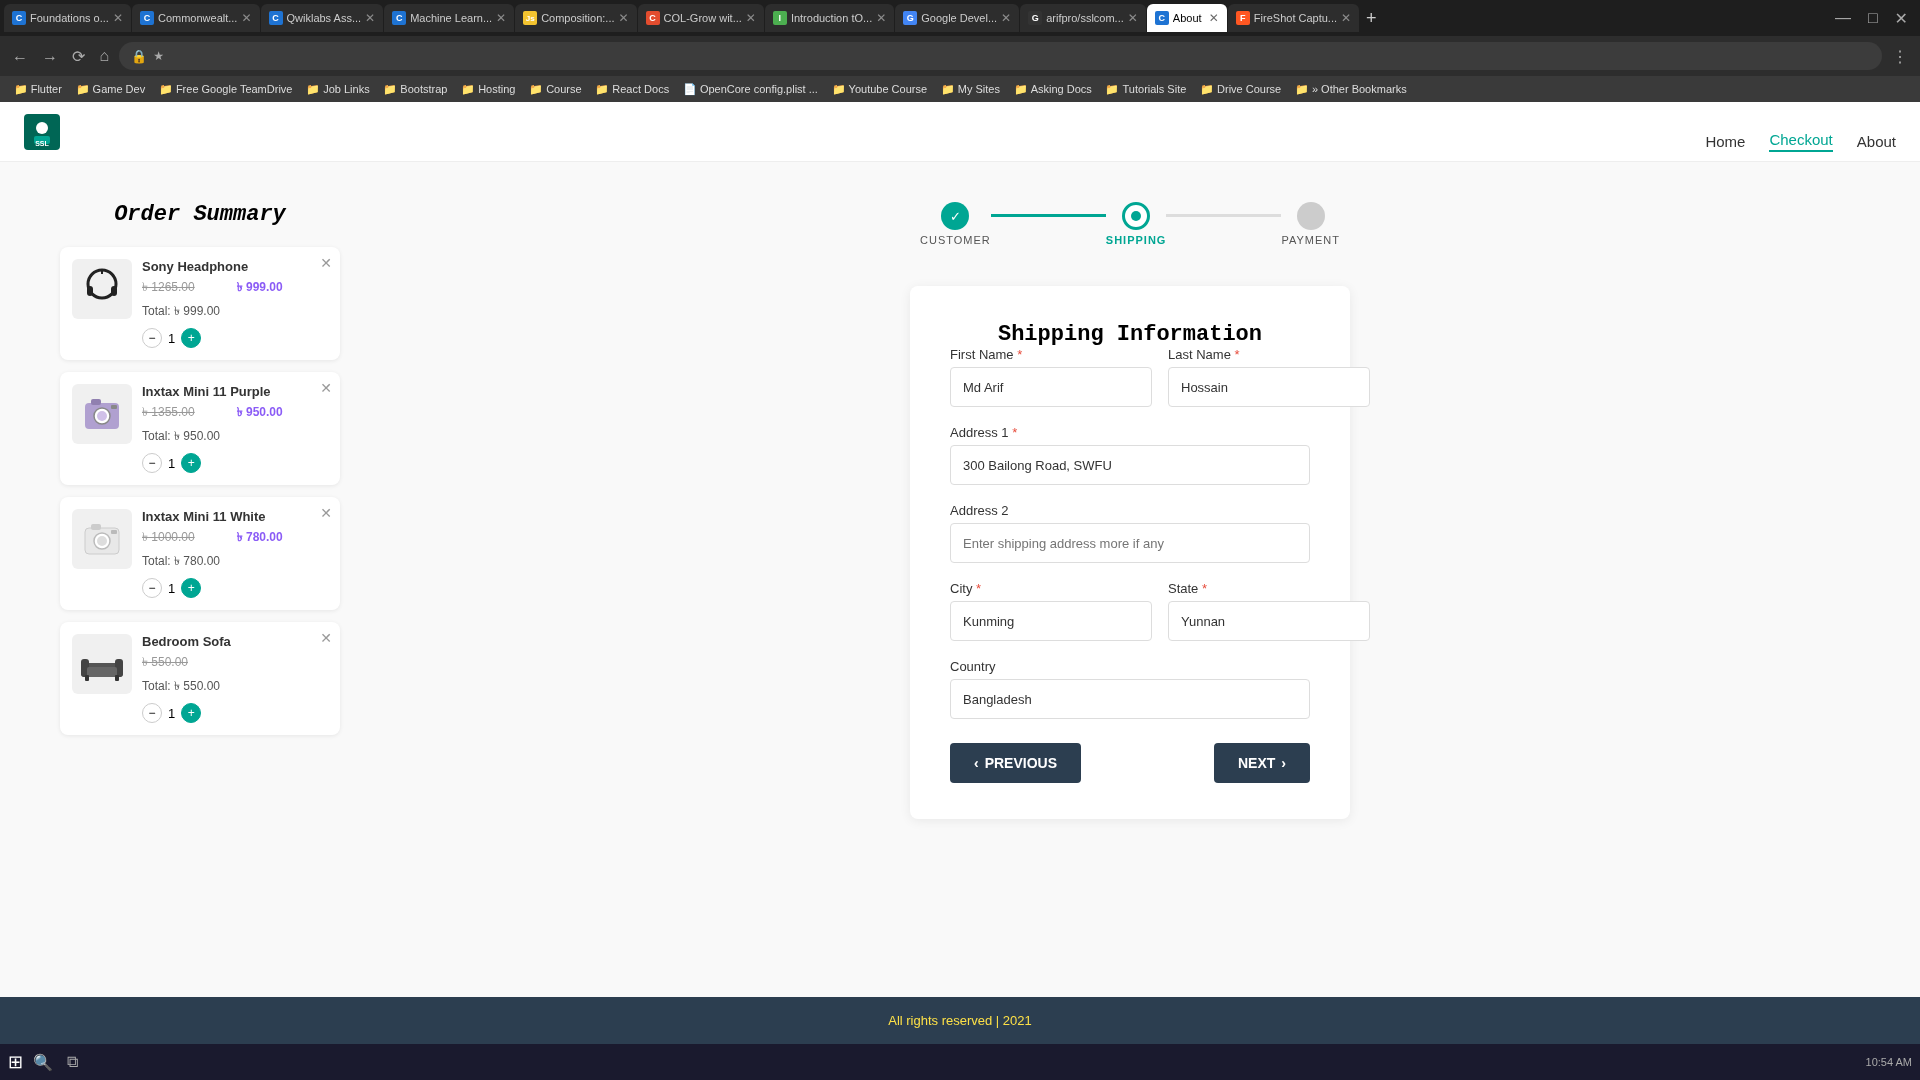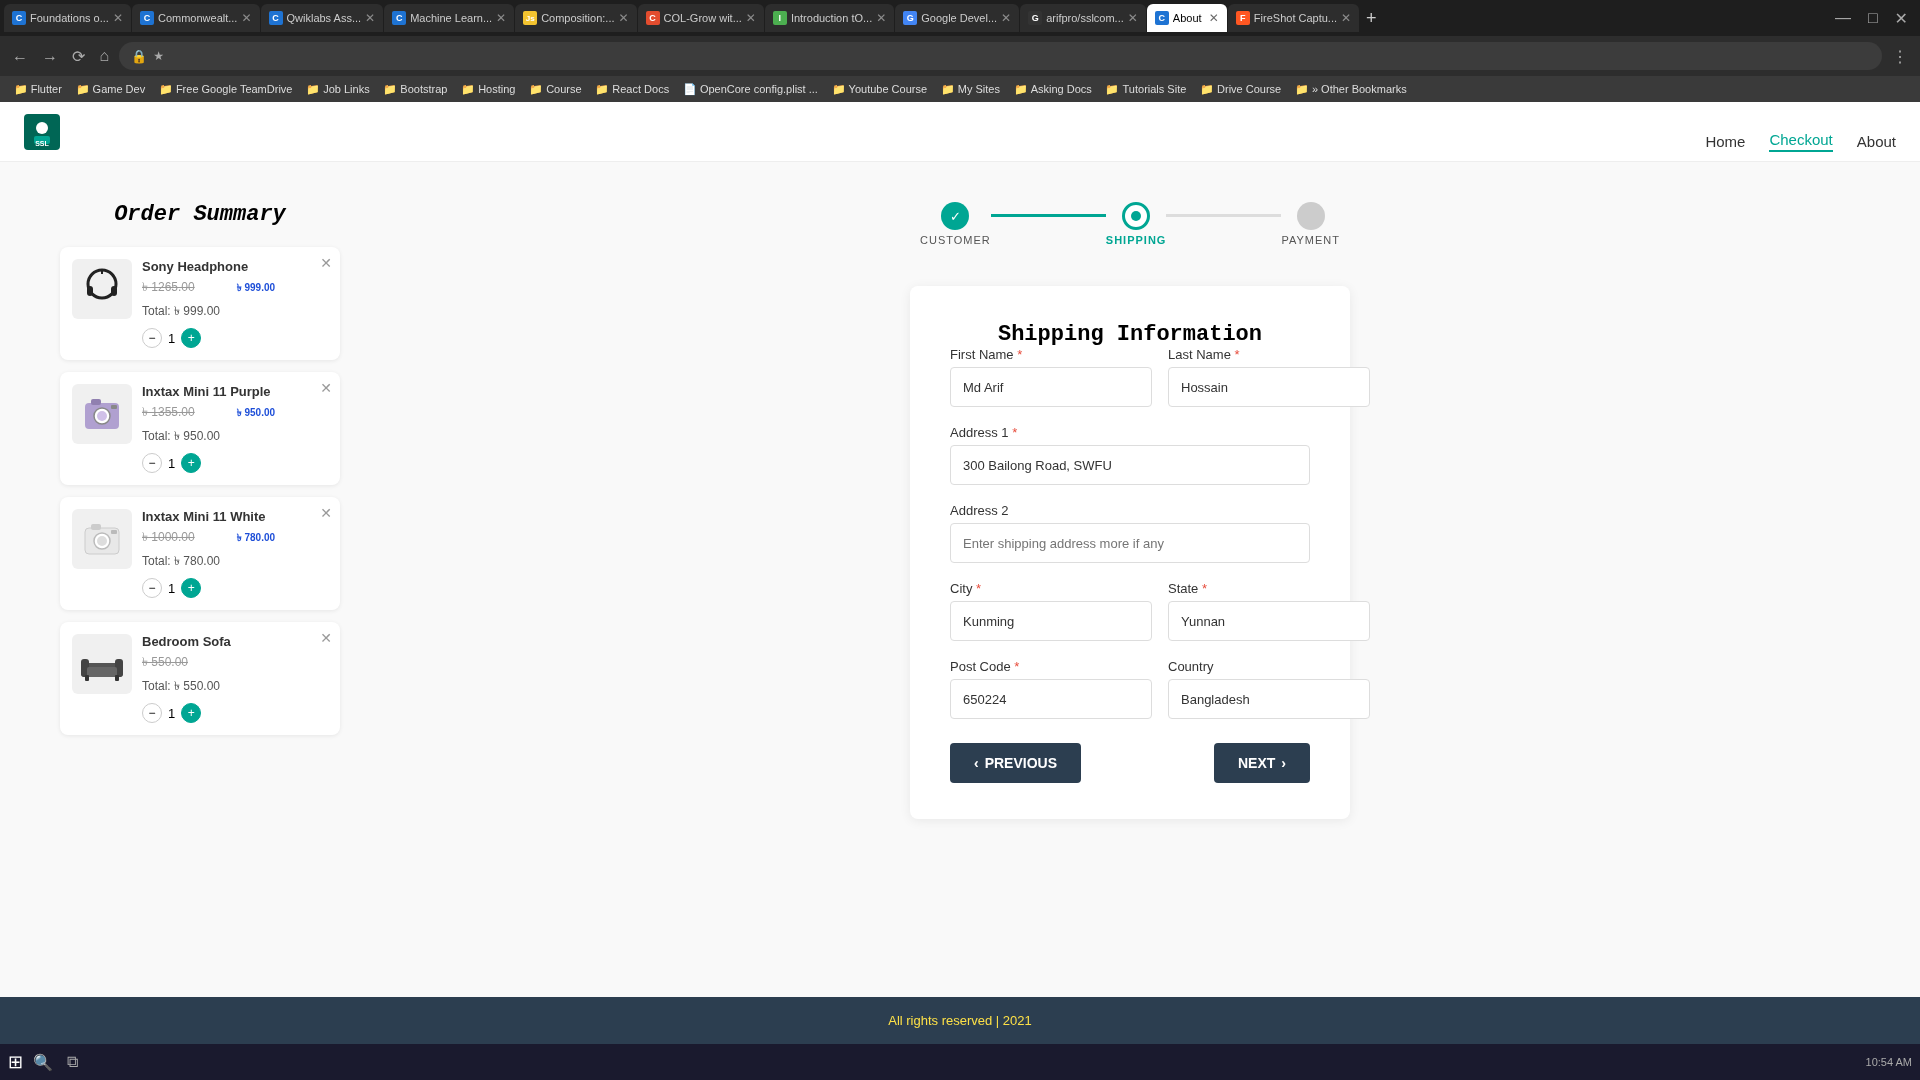--- a/index.html
+++ b/index.html
@@ -35,21 +35,21 @@
 
     
     .order-summary { width: 280px; flex-shrink: 0; }
     .order-summary-title { font-size: 22px; font-weight: bold; margin-bottom: 20px; text-align: center; font-family: 'Courier New', monospace; font-style: italic; }
     .cart-item { background: #fff; border-radius: 8px; padding: 12px; margin-bottom: 12px; display: flex; align-items: flex-start; gap: 10px; box-shadow: 0 1px 4px rgba(0,0,0,0.08); position: relative; }
     .cart-item-img { width: 60px; height: 60px; background: #f0f0f0; border-radius: 6px; display: flex; align-items: center; justify-content: center; flex-shrink: 0; overflow: hidden; }
     .cart-item-info { flex: 1; }
     .cart-item-name { font-size: 13px; font-weight: bold; color: #333; margin-bottom: 4px; }
     .cart-item-prices { display: flex; gap: 6px; align-items: center; margin-bottom: 4px; }
     .price-original { font-size: 12px; color: #999; text-decoration: line-through; }
-    .price-sale { font-size: 10px; color: #1d4ed8; font-weight: bold; padding-left: 36px; }
+    .price-sale { font-size: 12px; color: #8b5cf6; font-weight: bold; padding-left: 36px; }
     .cart-item-total { font-size: 12px; color: #555; }
     .cart-item-qty { display: flex; align-items: center; gap: 6px; margin-top: 6px; }
     .qty-btn { width: 20px; height: 20px; border-radius: 50%; border: 1px solid #ccc; background: #fff; display: flex; align-items: center; justify-content: center; cursor: pointer; font-size: 12px; }
     .qty-btn.plus { background: #00a693; border-color: #00a693; color: #fff; }
     .qty-val { font-size: 13px; }
     .item-remove { position: absolute; top: 8px; right: 8px; background: none; border: none; font-size: 14px; color: #999; cursor: pointer; }
 
     
     .checkout-section { flex: 1; display: flex; flex-direction: column; align-items: center; }
     .steps-bar { display: flex; align-items: center; gap: 0; margin-bottom: 40px; width: 420px; position: relative; }
@@ -419,26 +419,20 @@
           <label class="form-label">
             <span>State</span><span class="required"> *</span>
           </label>
           <input class="form-input" type="text" value="Yunnan" style="">
         </div>
       </div>
 
       <div class="form-row">
         <div class="form-group">
           <label class="form-label">
-            <span>Post Code</span><span class="required"> *</span>
-          </label>
-          <input class="form-input" type="text" value="650224" style="">
-        </div>
-        <div class="form-group">
-          <label class="form-label">
             <span>Country</span>
           </label>
           <input class="form-input" type="text" value="Bangladesh" style="">
         </div>
       </div>
 
       <div class="form-actions">
         <button class="btn-prev">
           <span>‹</span>
           <span>PREVIOUS</span>

